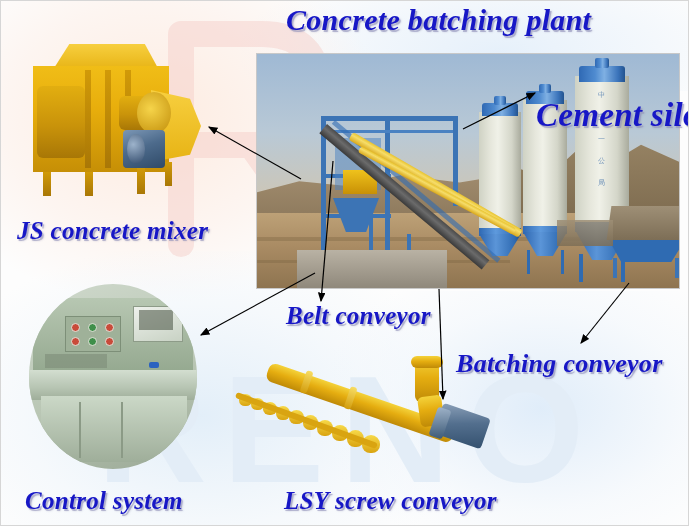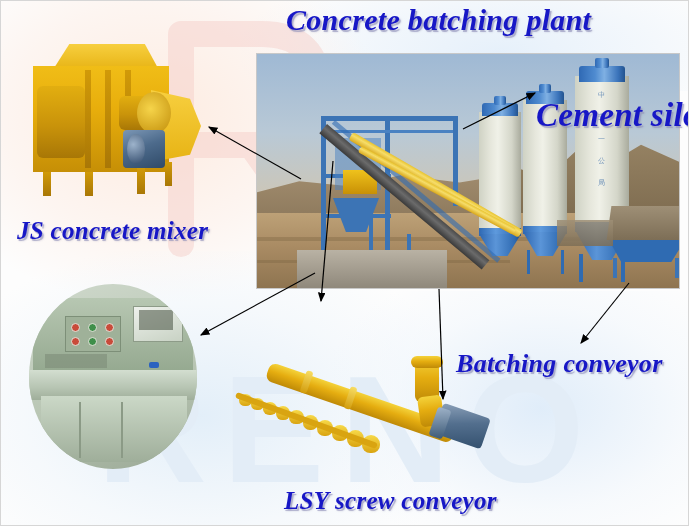--- a/index.html
+++ b/index.html
@@ -297,16 +297,18 @@
     <line x1="332" y1="160" x2="320" y2="300" stroke="#000" stroke-width="1.2" marker-end="url(#ah)"></line>
 
     <line x1="628" y1="282" x2="580" y2="342" stroke="#000" stroke-width="1.2" marker-end="url(#ah)"></line>
 
     <line x1="438" y1="288" x2="442" y2="398" stroke="#000" stroke-width="1.2" marker-end="url(#ah)"></line>
   </svg>
 
   <div class="label" id="title">Concrete batching plant</div>
   <div class="label" id="lbl-cement">Cement silo</div>
   <div class="label" id="lbl-mixer">JS concrete mixer</div>
+  <div class="label" id="lbl-belt">Belt conveyor</div>
   <div class="label" id="lbl-batching">Batching conveyor</div>
+  <div class="label" id="lbl-control">Control system</div>
   <div class="label" id="lbl-screw">LSY screw conveyor</div>
 
 </div>
 
 </body></html>

